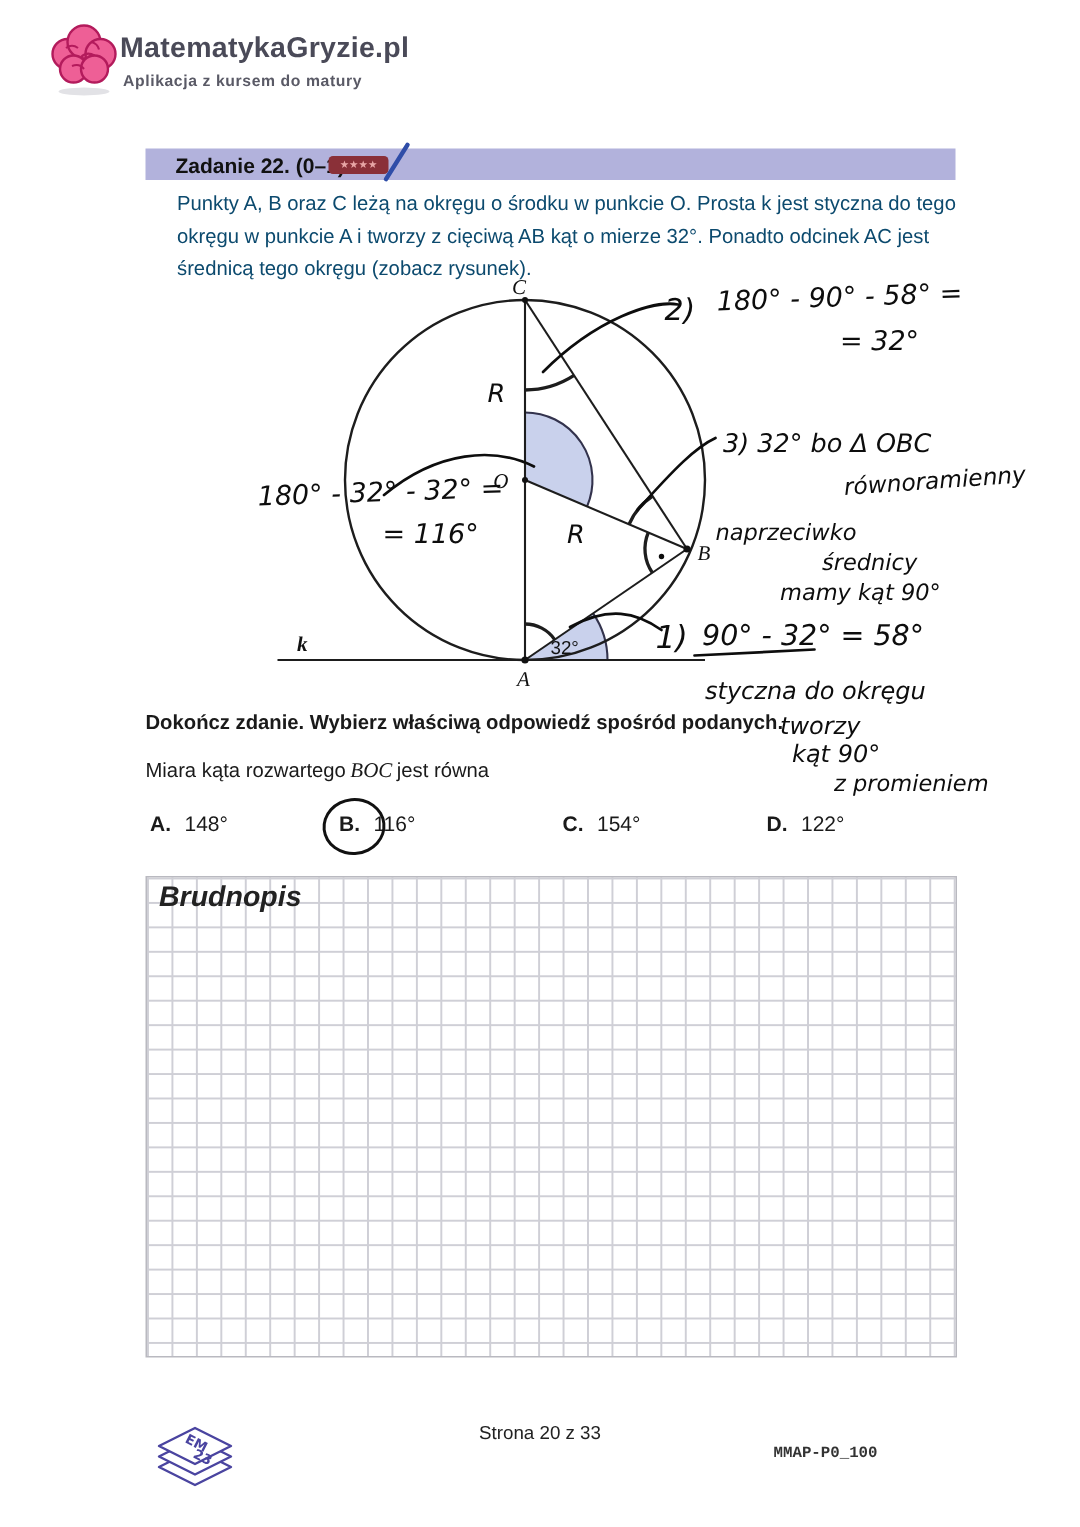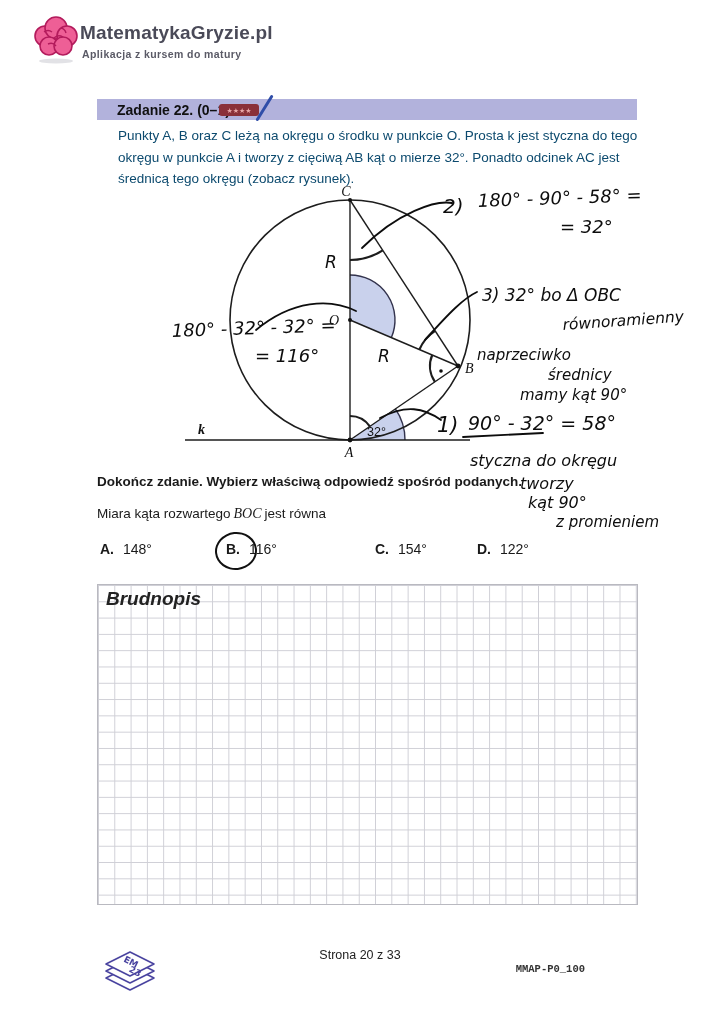--- a/index.html
+++ b/index.html
@@ -34,21 +34,21 @@
   }
 
   
   .instruction{left:97px;top:474px;font-size:13.5px;font-weight:bold;}
   .stem{left:97px;top:506px;font-size:13.5px;}
   .stem .math{font-family:"Liberation Serif",serif;font-style:italic;font-size:14px;padding:0 3px;}
   .answers-row{left:97px;top:541px;width:540px;height:30px;}
   .answer{position:absolute;top:0;font-size:14px;}
   .answer .letter{font-weight:bold;position:relative;display:inline-block;}
   .answer .value{margin-left:9px;}
-  .answer-a{left:3px;}  .answer-b{left:129px;text-align:right;}  .answer-c{left:278px;}  .answer-d{left:380px;}
+  .answer-a{left:3px;}  .answer-b{left:129px;text-align:right;}  .answer-c{left:278px;}  .answer-d{left:414px;}
   .letter-ring{display:none;position:absolute;left:-11px;top:-9px;width:38px;height:34px;
     border:2.4px solid #111;border-radius:50%;transform:rotate(-6deg);}
   .answer.selected .letter-ring{display:block;}
 
   
   .scratchpad{
     left:97px;top:584px;width:539px;height:319px;
     border:1px solid #b9b9c0;
     background-image:
       linear-gradient(#cfcfd6 1px, transparent 1px),

